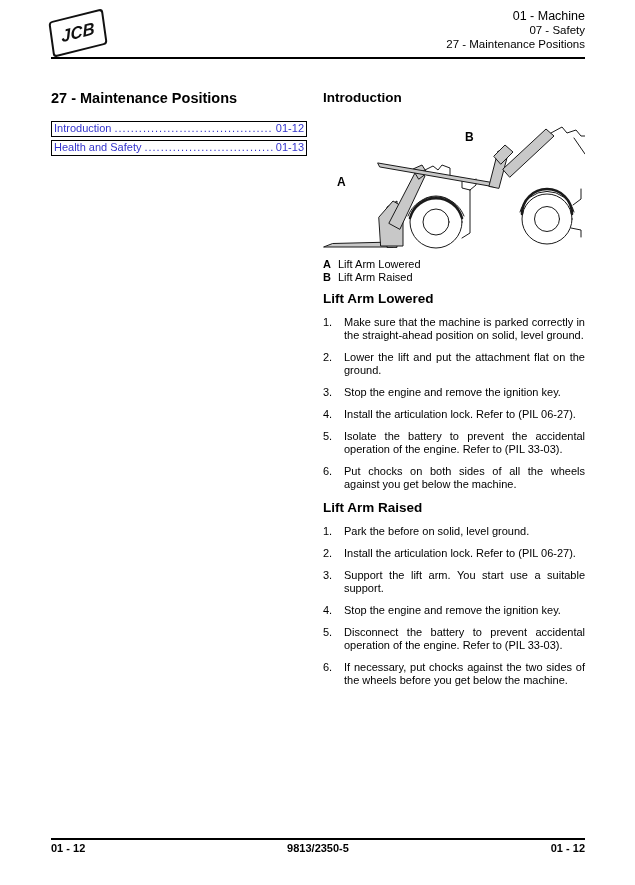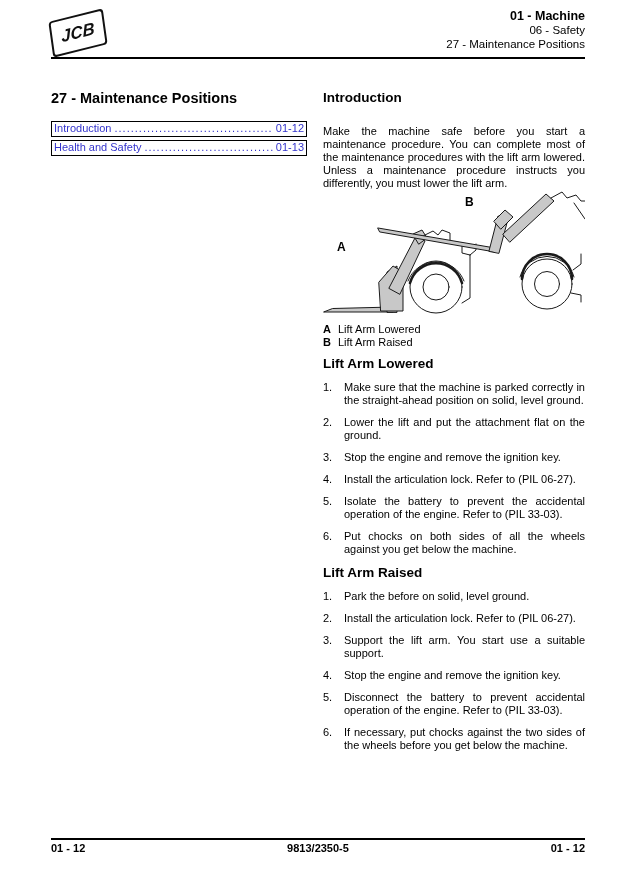--- a/index.html
+++ b/index.html
@@ -18,21 +18,21 @@
     display:flex; align-items:center; justify-content:center;
     background:#fff;
   }
   .logo span{
     font-weight:bold; font-style:italic; font-size:17px; letter-spacing:0px;
     transform:skewX(-4deg); color:#111;
   }
   .header-meta{
     position:absolute; top:9px; right:50px; text-align:right; line-height:14px;
   }
-  .hm1{ font-size:12.5px; font-weight:bold; }
+  .hm1{ font-size:12.5px; font-weight:normal; }
   .hm2,.hm3{ font-size:11.5px; }
   .rule{
     position:absolute; left:51px; right:50px; border-top:2px solid #000; height:0;
   }
   .rule.top{ top:57px; }
   .rule.bottom{ top:838px; }
   
   .col-left{ position:absolute; left:51px; top:90px; width:256px; }
   .col-right{ position:absolute; left:323px; top:90px; width:262px; }
   h1.doc-title{ font-size:14.5px; font-weight:bold; margin:0 0 15px 0; letter-spacing:0; }
@@ -70,21 +70,21 @@
 </head>
 <body>
 
 <div class="page">
 
   <div class="logo">
     <span>JCB</span>
   </div>
   <div class="header-meta">
     <div class="hm1">01 - Machine</div>
-    <div class="hm2">06 - Safety</div>
+    <div class="hm2">07 - Safety</div>
     <div class="hm3">27 - Maintenance Positions</div>
   </div>
   <div class="rule top"></div>
 
   <div class="col-left">
     <h1 class="doc-title">27 - Maintenance Positions</h1>
     <div>
         <div class="toc-row">
     <span class="toc-label">Introduction</span>
     <span class="toc-dots">..........................................................................................</span>
@@ -93,21 +93,20 @@
         <div class="toc-row">
     <span class="toc-label">Health and Safety</span>
     <span class="toc-dots">..........................................................................................</span>
     <span class="toc-page">01-13</span>
   </div>
       </div>
   </div>
 
   <div class="col-right">
     <h2 class="intro-h">Introduction</h2>
-    <p class="body-p">Make the machine safe before you start a maintenance procedure. You can complete most of the maintenance procedures with the lift arm lowered. Unless a maintenance procedure instructs you differently, you must lower the lift arm.</p>
 
 
     <div class="figure-wrap">
       <span class="fig-label a">A</span>
       <span class="fig-label b">B</span>
       <svg viewBox="0 0 262 130" width="262" height="130">
         <g stroke="#1a1a1a" stroke-width="1" fill="none" stroke-linejoin="round" stroke-linecap="round">
 
           <g>
             <path d="M1,122 L70,122 L70,117 L10,118.5 Z" fill="#c8c8c8"></path>

